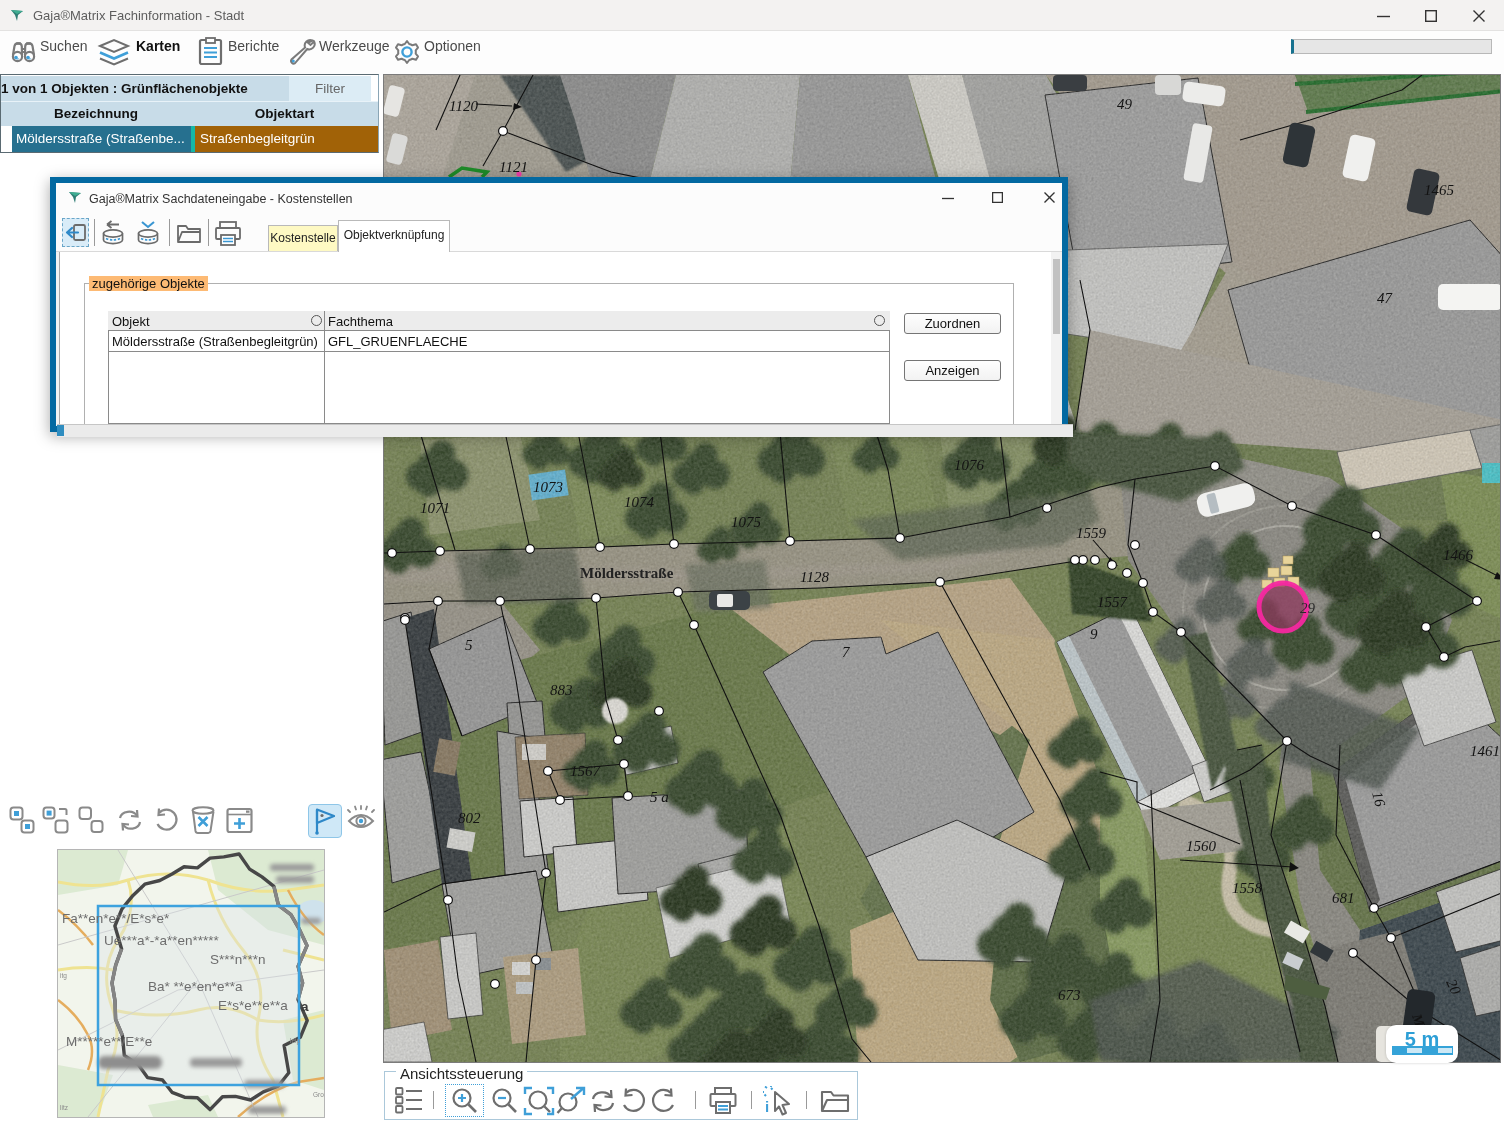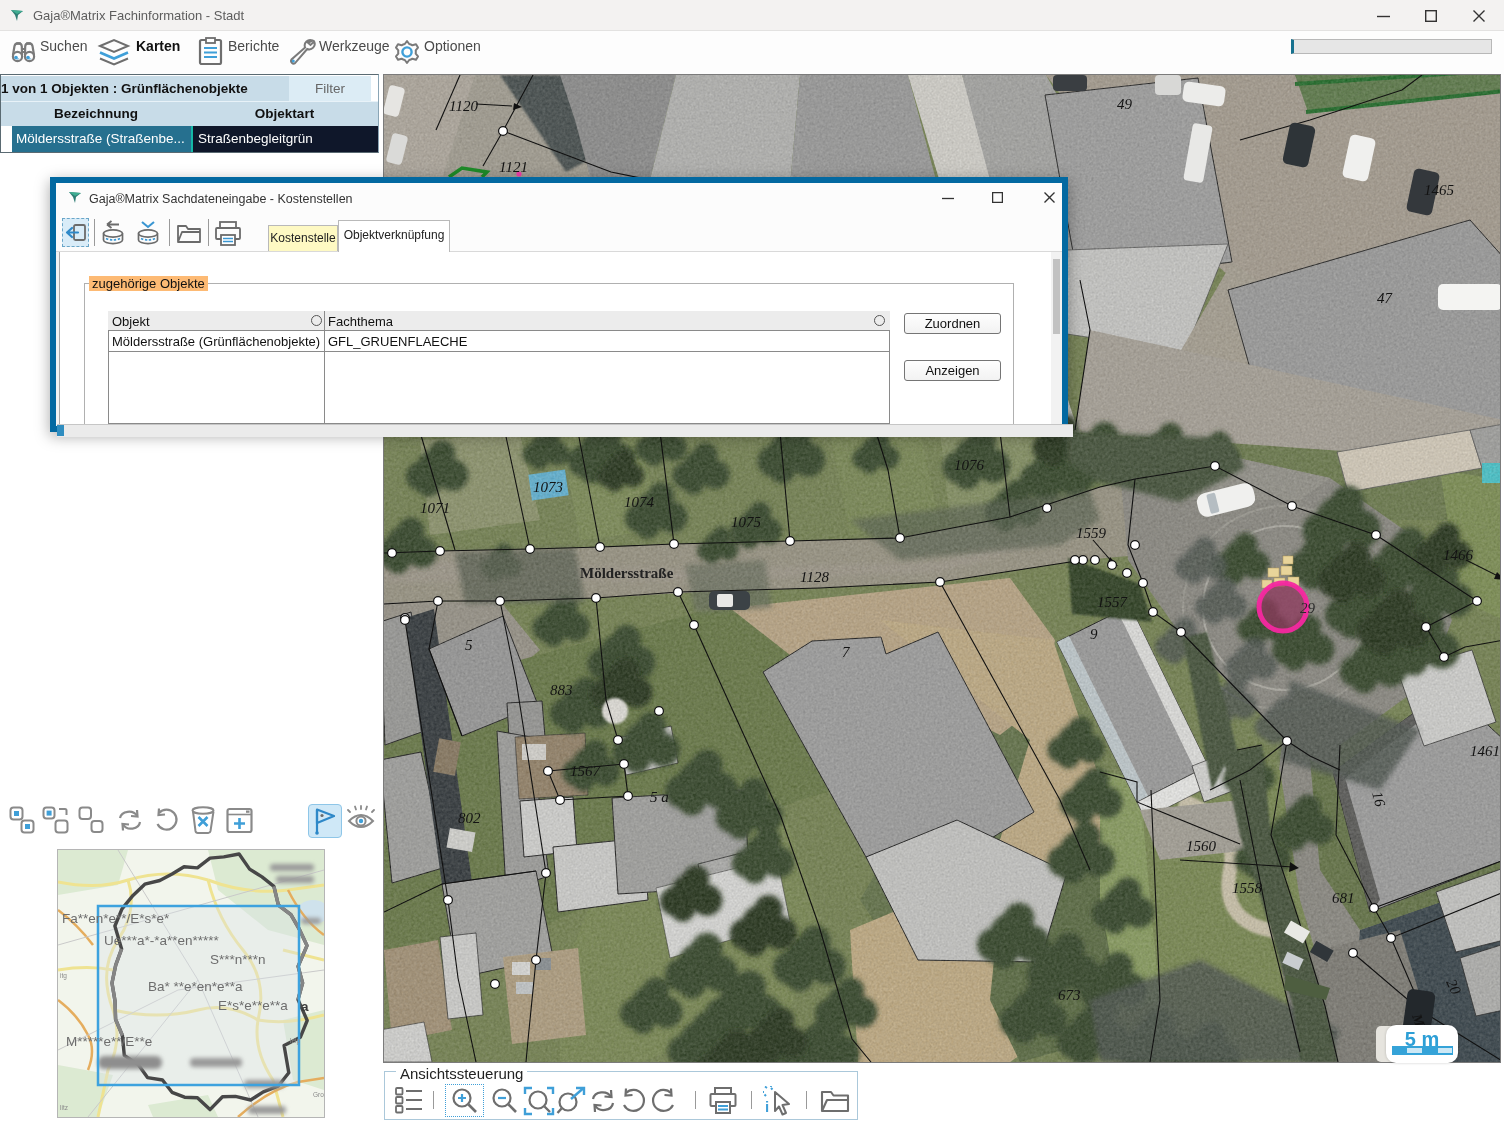--- a/index.html
+++ b/index.html
@@ -8,21 +8,21 @@
 .titlebar{left:0;top:0;width:1504px;height:31px;background:#f3f2f1;border-bottom:1px solid #e3e2e1}
 .titletext{left:33px;top:8px;font-size:13px;color:#5d5d5d}
 .toolbar{left:0;top:31px;width:1504px;height:44px;background:#fdfdfd}
 .tbitem{top:38px;font-size:14px;color:#4a4a4a}
 .searchbox{left:1291px;top:39px;width:201px;height:15px;background:#e6e6e6;border:1px solid #b8b8b8;border-left:3px solid #17728f}
 .lp-h1{left:1px;top:76px;width:288px;height:25px;background:#c8dce8;color:#111;font-size:13.5px;font-weight:bold;text-align:left;line-height:25px}
 .lp-f{left:289px;top:76px;width:82px;height:25px;background:#dcecf5;color:#666;font-size:13.5px;text-align:center;line-height:25px}
 .lp-h2a{left:1px;top:101px;width:190px;height:25px;background:#c8dce8;color:#111;font-size:13.5px;font-weight:bold;text-align:center;line-height:24px;border-top:1px solid #e8f2f8}
 .lp-h2b{left:191px;top:101px;width:187px;height:25px;background:#c8dce8;color:#111;font-size:13.5px;font-weight:bold;text-align:center;line-height:24px;border-top:1px solid #e8f2f8}
 .lp-r1{left:12px;top:126px;width:190px;height:26px;background:#26708f;color:#fff;font-size:13.5px;line-height:26px;padding-left:4px;white-space:nowrap;overflow:hidden}
-.lp-r2{left:191px;top:126px;width:187px;height:26px;background:#0f172a;color:#fff;font-size:13.5px;line-height:26px;padding-left:5px;border-left:2px solid #14b8a6}
+.lp-r2{left:191px;top:126px;width:187px;height:26px;background:#a16207;color:#fff;font-size:13.5px;line-height:26px;padding-left:5px;border-left:4px solid #14b8a6}
 .mapwrap{left:383px;top:74px;width:1118px;height:989px;border:1px solid #7b7b7b;background:#7d8468}
 .dialog{left:50px;top:177px;width:1018px;height:255px;background:#f3f3f3;border:6px solid #0369a1;box-shadow:0 4px 14px rgba(0,0,0,.35)}
 .dlg-title{left:0;top:0;width:100%;height:30px;background:#fcfcfc}
 .dlg-titletext{left:33px;top:9px;font-size:12.5px;color:#333}
 .dlg-toolbar{left:0;top:30px;width:100%;height:39px;background:#fcfcfc;border-bottom:1px solid #d9d9d9}
 .tab{font-size:12px;color:#222}
 .btn97{width:97px;height:21px;background:linear-gradient(#fefefe,#f2f2f2);border:1px solid #757575;border-radius:3px;font-size:13px;color:#111;text-align:center;line-height:19px}
 .anst{left:384px;top:1071px;width:474px;height:49px;background:#fff;border:1px solid #abc8da}
 .anst-label{left:396px;top:1065px;background:#fff;padding:0 4px;font-size:15px;color:#222}
 .scalebox{left:1386px;top:1025px;width:72px;height:38px;background:#fff;border-radius:10px;box-shadow:0 0 3px rgba(0,0,0,.2)}
@@ -592,21 +592,21 @@
  <div class="abs" style="left:28px;top:100px;width:930px;height:152px;border:1px solid #b0b0b0;border-bottom:none"></div>
  <div class="abs" style="left:33px;top:93px;background:#fdba74;padding:0 3px;font-size:13px;color:#111">zugehörige Objekte</div>
 
  <div class="abs" style="left:52px;top:128px;width:782px;height:113px;border:1px solid #8a8a8a;background:#fff"></div>
  <div class="abs" style="left:52px;top:128px;width:782px;height:20px;background:#ececec;border-bottom:1px solid #8a8a8a"></div>
  <div class="abs" style="left:56px;top:131px;font-size:13px;color:#111">Objekt</div>
  <div class="abs" style="left:272px;top:131px;font-size:13px;color:#111">Fachthema</div>
  <div class="abs" style="left:268px;top:128px;width:1px;height:113px;background:#8a8a8a"></div>
  <div class="abs" style="left:255px;top:132px;width:11px;height:11px;border:1.4px solid #555;border-radius:50%"></div>
  <div class="abs" style="left:818px;top:132px;width:11px;height:11px;border:1.4px solid #555;border-radius:50%"></div>
- <div class="abs" style="left:56px;top:151px;font-size:13px;color:#111;white-space:nowrap">Möldersstraße (Grünflächenobjekte)</div>
+ <div class="abs" style="left:56px;top:151px;font-size:13px;color:#111;white-space:nowrap">Möldersstraße (Straßenbegleitgrün)</div>
  <div class="abs" style="left:272px;top:151px;font-size:13px;color:#111">GFL_GRUENFLAECHE</div>
  <div class="abs" style="left:52px;top:168px;width:782px;height:1px;background:#8a8a8a"></div>
 
  <div class="abs btn97" style="left:848px;top:130px">Zuordnen</div>
  <div class="abs btn97" style="left:848px;top:177px">Anzeigen</div>
 
  <div class="abs" style="left:1px;top:241px;width:1016px;height:13px;background:#ebebeb;border-top:1px solid #c6c6c6"></div>
  <div class="abs" style="left:1px;top:242px;width:7px;height:11px;background:#2f8dc0"></div>
 </div>
 

